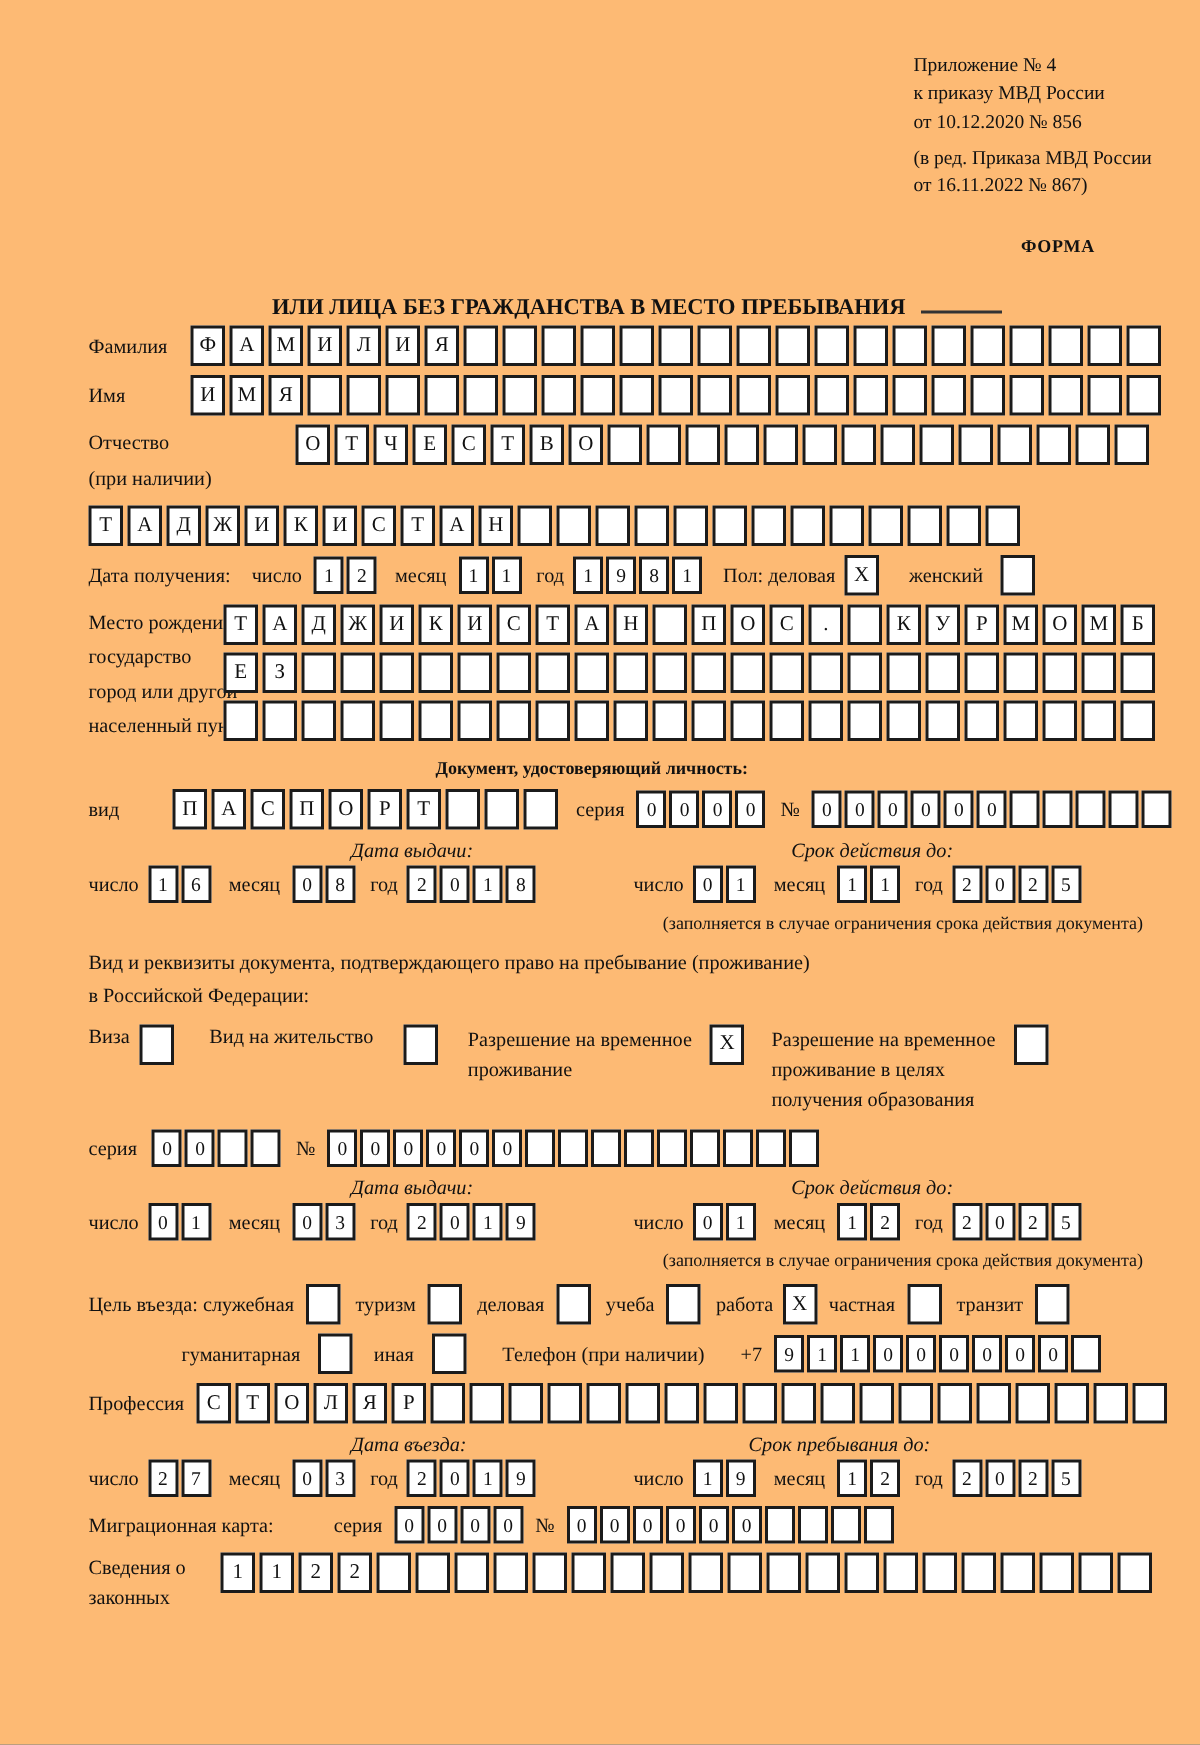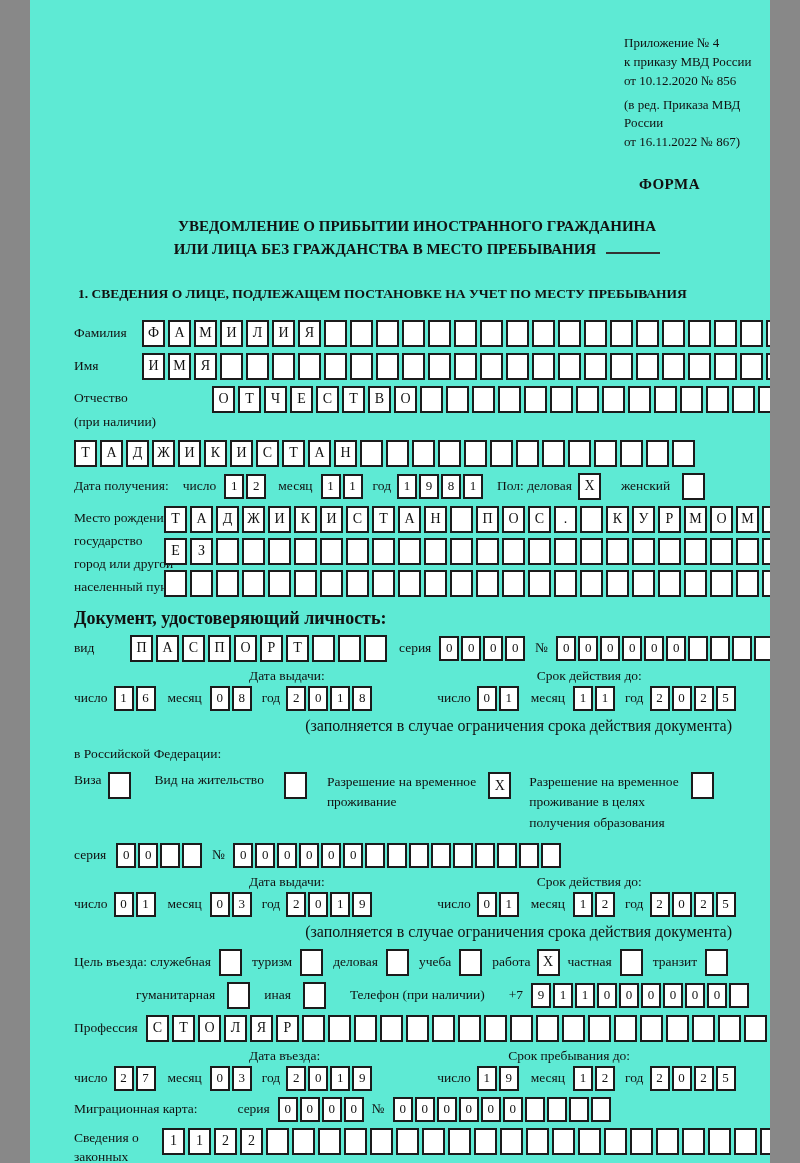--- a/index.html
+++ b/index.html
@@ -1,25 +1,25 @@
 <!DOCTYPE html>
 <html><head>
 <meta charset="utf-8">
 <style>
   html,body{margin:0;padding:0;background:#888;}
   .page{
-    width:740px;height:1163px;background:#5eead4;margin:0 auto;
+    width:800px;height:1163px;background:#fdba74;margin:0 auto;
     font-family:"Liberation Serif","DejaVu Serif",serif;color:#111;
-    box-sizing:border-box;padding:34px 10px 0 44px;position:relative;overflow:hidden;
+    box-sizing:border-box;padding:34px 10px 0 59px;position:relative;overflow:hidden;
     font-size:13.5px;
   }
   
   .annex{margin-left:550px;font-size:13px;line-height:1.45;}
   .annex .gap{height:5px;}
-  .forma{font-weight:bold;font-size:15px;text-align:right;margin:24px 60px 0 0;letter-spacing:.5px;}
+  .forma{font-weight:bold;font-size:12px;text-align:right;margin:24px 60px 0 0;letter-spacing:.5px;}
   .title{font-weight:bold;font-size:15px;text-align:center;margin-top:22px;line-height:1.55;}
   .blank{display:inline-block;width:54px;height:13px;border-bottom:2px solid #333;margin-left:10px;}
   .sec{font-weight:bold;font-size:13.5px;margin:24px 0 18px 4px;white-space:nowrap;}
 
   .frow{display:flex;align-items:center;margin-bottom:6px;}
   .frow.top{align-items:flex-start;}
   .lbl{white-space:nowrap;flex:none;}
   .lblcol{flex:none;white-space:nowrap;}
   .lblcol div{line-height:24px;}
   .cells{display:inline-flex;gap:3px;flex:none;}
@@ -32,26 +32,26 @@
   .cells.sm .cell{width:16px;height:21px;font-size:13px;}
   .cellrows .cells{display:flex;margin-bottom:5px;}
 
   .w68{width:68px;} .w138{width:138px;} .w90{width:90px;} .w56{width:56px;}
   .w72{width:72px;} .w88{width:88px;}
   .ml6{margin-left:6px;} .ml8{margin-left:8px;} .ml10{margin-left:10px;}
   .ml12{margin-left:12px;} .ml14{margin-left:14px;}
   .ml18{margin-left:18px;} .ml20{margin-left:20px;} .ml24{margin-left:24px;}
   .ml40{margin-left:40px;} .ml65{margin-left:65px;}
 
-  .center-bold{font-weight:bold;margin:4px 60px 6px 0;font-size:18px;}
-  .datehdr{display:flex;margin-bottom:2px;}
+  .center-bold{font-weight:bold;text-align:center;margin:4px 60px 6px 0;font-size:12px;}
+  .datehdr{display:flex;margin-bottom:2px;font-style:italic;}
   .dh1{margin-left:175px;white-space:nowrap;}
   .dh2{margin-left:212px;white-space:nowrap;}
   .dh2b{margin-left:188px;white-space:nowrap;}
-  .note{font-size:16px;text-align:right;margin:2px 28px 8px 0;}
+  .note{font-size:12px;text-align:right;margin:2px 28px 8px 0;}
   .para{margin:4px 0 4px 0;line-height:1.6;}
   .optlbl{display:inline-block;text-align:left;line-height:1.5;white-space:nowrap;flex:none;}
   .lblcol.tight div{line-height:19.5px;}
   .lblcol.bp div{line-height:23px;}
 </style>
 </head>
 <body>
 
 <div class="page">
 
@@ -60,27 +60,25 @@
     <div>к приказу МВД России</div>
     <div>от 10.12.2020 № 856</div>
     <div class="gap"></div>
     <div>(в ред. Приказа МВД России</div>
     <div>от 16.11.2022 № 867)</div>
   </div>
 
   <div class="forma">ФОРМА</div>
 
   <div class="title">
-    <div>УВЕДОМЛЕНИЕ О ПРИБЫТИИ ИНОСТРАННОГО ГРАЖДАНИНА</div>
     <div>
       <span>ИЛИ ЛИЦА БЕЗ ГРАЖДАНСТВА В МЕСТО ПРЕБЫВАНИЯ</span><span class="blank"></span>
     </div>
   </div>
 
-  <div class="sec">1. СВЕДЕНИЯ О ЛИЦЕ, ПОДЛЕЖАЩЕМ ПОСТАНОВКЕ НА УЧЕТ ПО МЕСТУ ПРЕБЫВАНИЯ</div>
 
   <div class="frow">
     <span class="lbl w68">Фамилия</span>
     <span class="cells">
         <span class="cell">Ф</span>
         <span class="cell">А</span>
         <span class="cell">М</span>
         <span class="cell">И</span>
         <span class="cell">Л</span>
         <span class="cell">И</span>
@@ -390,20 +388,21 @@
     <span class="cells sm ml6">
         <span class="cell">2</span>
         <span class="cell">0</span>
         <span class="cell">2</span>
         <span class="cell">5</span>
       </span>
   </div>
   <div class="note">(заполняется в случае ограничения срока действия документа)</div>
 
   <div class="para">
+    <div>Вид и реквизиты документа, подтверждающего право на пребывание (проживание)</div>
     <div>в Российской Федерации:</div>
   </div>
 
   <div class="frow top" style="margin-top:8px;">
     <span class="lbl">Виза</span>
     <span class="cells ml6">
         <span class="cell"></span>
       </span>
     <span class="lbl ml24">Вид на жительство</span>
     <span class="cells ml20">

